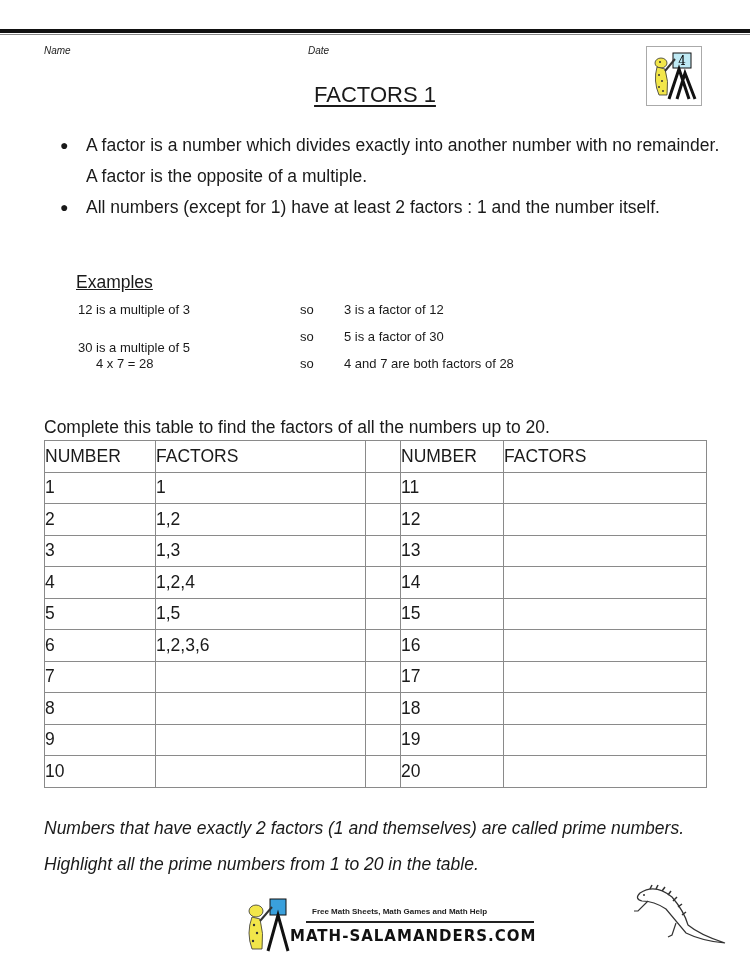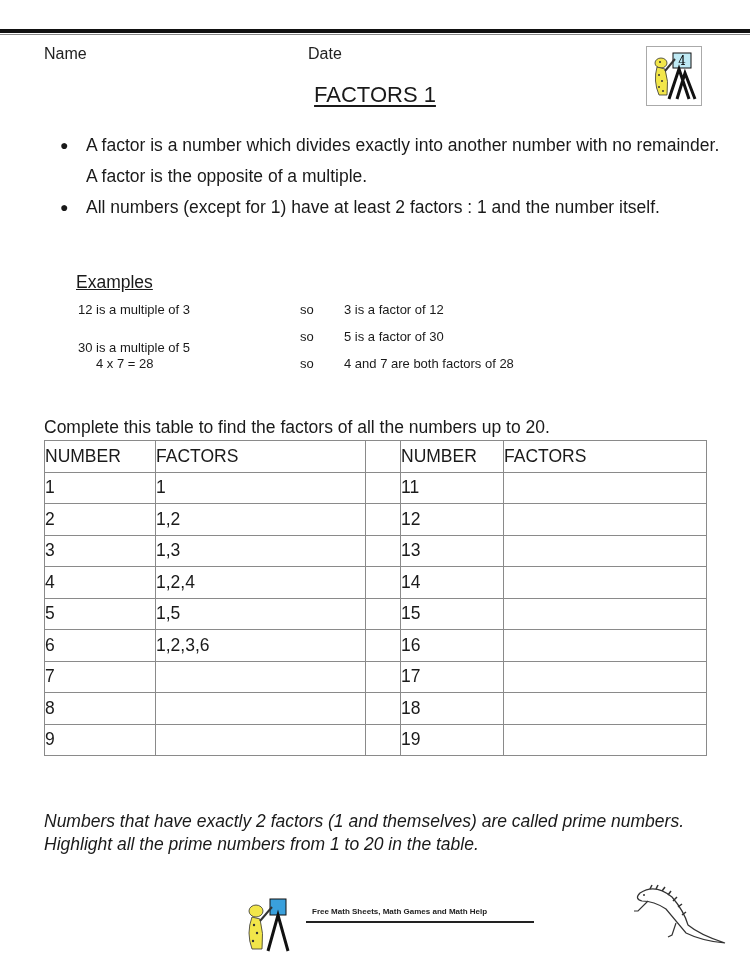--- a/index.html
+++ b/index.html
@@ -1,41 +1,41 @@
 <!DOCTYPE html>
 <html><head>
   <meta charset="utf-8">
   <style>
     html, body { margin: 0; padding: 0; background: #ffffff; }
     body { width: 750px; height: 970px; position: relative; overflow: hidden;
            font-family: "Liberation Sans", "DejaVu Sans", sans-serif; color: #1a1a1a; }
     .rule { position: absolute; left: 0; width: 750px; top: 29px; height: 4px; background: #111; }
     .rule2 { position: absolute; left: 0; width: 750px; top: 34px; height: 1px; background: #888; }
-    .small-label { position: absolute; top: 45px; font-size: 16px; color: #222; }
+    .small-label { position: absolute; top: 45px; font-size: 10px; color: #222; font-style: italic; }
     .title { position: absolute; top: 82px; left: 0; width: 750px; text-align: center;
              font-size: 22px; }
     .title span { text-decoration: underline; text-underline-offset: 3px; }
     .logo-box { position: absolute; left: 646px; top: 46px; width: 54px; height: 58px;
                 border: 1px solid #aaa; background: #fff; }
     .bullets { position: absolute; left: 60px; top: 130px; width: 660px; font-size: 17.5px; line-height: 31px; }
     .bullet { display: flex; }
     .bullet .dot { width: 26px; flex: none; font-size: 14px; }
     .examples-head { position: absolute; left: 44px; top: 272px; font-size: 17.5px; text-decoration: underline; margin-left: 32px; }
     .ex-row { position: absolute; font-size: 13px; }
     .instr { position: absolute; left: 44px; top: 417px; font-size: 17.5px; }
     table.factors { position: absolute; left: 44px; top: 440px; border-collapse: collapse;
                     font-size: 17.5px; }
     table.factors td { border: 1px solid #8a8a8a; height: 30.5px; padding: 0; text-align: left; }
     .c-num { width: 110px; }
     .c-fac { width: 209px; }
     .c-gap1 { width: 34px; }
     .c-num2 { width: 102px; }
     .c-fac2 { width: 202px; }
     .note { position: absolute; left: 44px; top: 810px; font-size: 17.5px; font-style: italic;
-            line-height: 23px; width: 680px; }
+            line-height: 36px; width: 680px; }
     .footer { position: absolute; left: 240px; top: 895px; width: 300px; height: 60px; }
     .footer .tag { position: absolute; left: 72px; top: 12px; font-size: 8px; font-weight: bold; color: #222; }
     .footer .line { position: absolute; left: 66px; top: 26px; width: 228px; height: 2px; background: #222; }
     .footer .brand { position: absolute; left: 50px; top: 32px; font-size: 15px; font-weight: bold;
                      letter-spacing: 1px; color: #111; font-family: "DejaVu Sans", sans-serif; }
     .salamander { position: absolute; left: 610px; top: 875px; width: 120px; height: 80px; }
   </style>
 </head>
 <body>
 
@@ -157,38 +157,46 @@
         <td class="c-num2">18</td>
         <td class="c-fac2"></td>
       </tr>
       <tr>
         <td class="c-num">9</td>
         <td class="c-fac"></td>
         <td class="c-gap1"></td>
         <td class="c-num2">19</td>
         <td class="c-fac2"></td>
       </tr>
+      <tr>
+        <td class="c-num">10</td>
+        <td class="c-fac"></td>
+        <td class="c-gap1"></td>
+        <td class="c-num2">20</td>
+        <td class="c-fac2"></td>
+      </tr>
     </tbody>
 </table>
 
 <div class="note">Numbers that have exactly 2 factors (1 and themselves) are called prime numbers. Highlight all the prime numbers from 1 to 20 in the table.</div>
 
 <div class="footer">
   <svg width="60" height="60" viewBox="0 0 60 60" style="position:absolute;left:0;top:0">
     <rect x="30" y="4" width="16" height="16" fill="#3aa0dc" stroke="#111" stroke-width="1"></rect>
     <path d="M28 56 L38 20 L48 56" fill="none" stroke="#111" stroke-width="3"></path>
     <ellipse cx="16" cy="16" rx="7" ry="6" fill="#f2e64a" stroke="#333" stroke-width="0.8"></ellipse>
     <path d="M12 22 Q6 38 12 54 L22 54 Q24 38 20 24 Z" fill="#f2e64a" stroke="#333" stroke-width="0.8"></path>
     <path d="M20 26 L32 12" stroke="#333" stroke-width="2"></path>
     <circle cx="14" cy="30" r="1.2" fill="#333"></circle>
       <circle cx="17" cy="38" r="1.2" fill="#333"></circle>
     <circle cx="13" cy="46" r="1.2" fill="#333"></circle>
   </svg>
   <div class="tag">Free Math Sheets, Math Games and Math Help</div>
   <div class="line"></div>
+  <div class="brand">MATH-SALAMANDERS.COM</div>
 </div>
 
 <svg class="salamander" viewBox="0 0 120 80">
   <path d="M30 18 Q45 8 62 22 Q74 36 78 50 Q90 60 115 68 Q92 66 76 58 Q66 46 56 34 Q44 26 32 26 Q24 24 30 18 Z" fill="#fff" stroke="#333" stroke-width="1.2"></path>
   <path d="M40 14 L42 10 M46 14 L48 10 M52 16 L55 12 M58 20 L61 16 M63 26 L67 22 M68 32 L72 29 M72 40 L76 37" stroke="#333" stroke-width="1.5"></path>
   <path d="M38 26 L28 36 L24 36" fill="none" stroke="#333" stroke-width="1.2"></path>
   <path d="M66 48 L62 60 L58 62" fill="none" stroke="#333" stroke-width="1.2"></path>
   <circle cx="34" cy="20" r="1" fill="#333"></circle>
 </svg>
 

